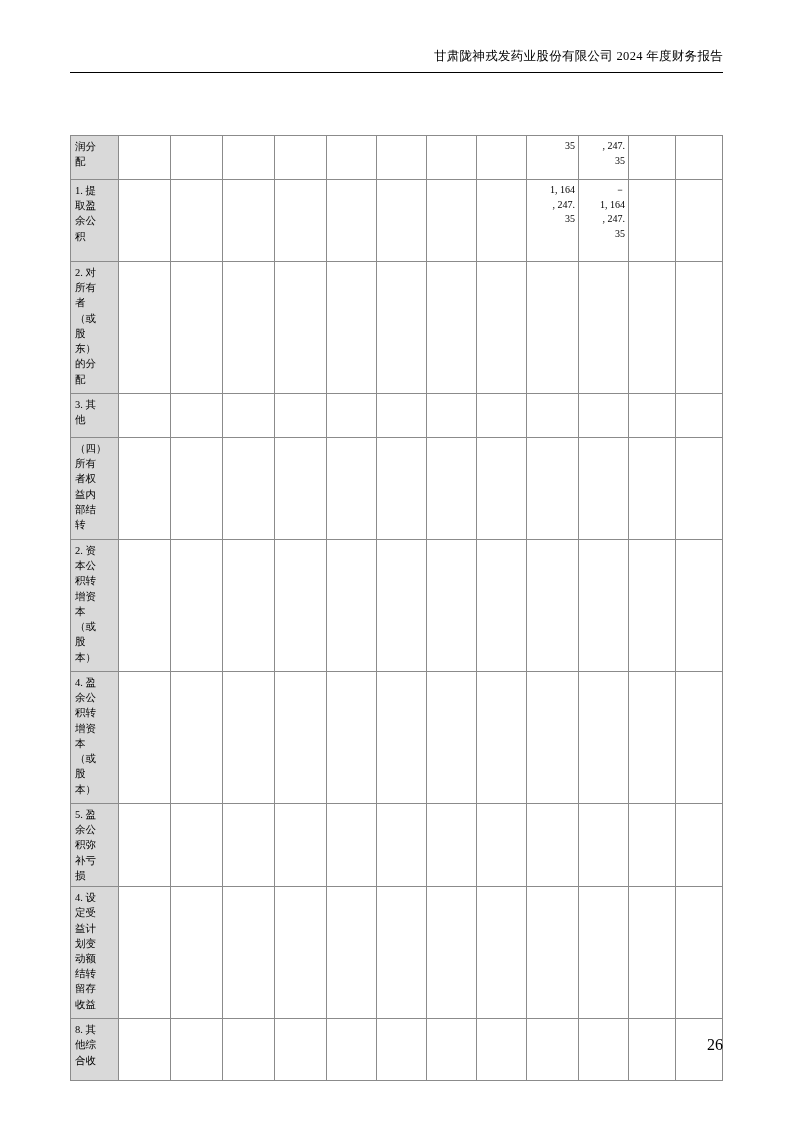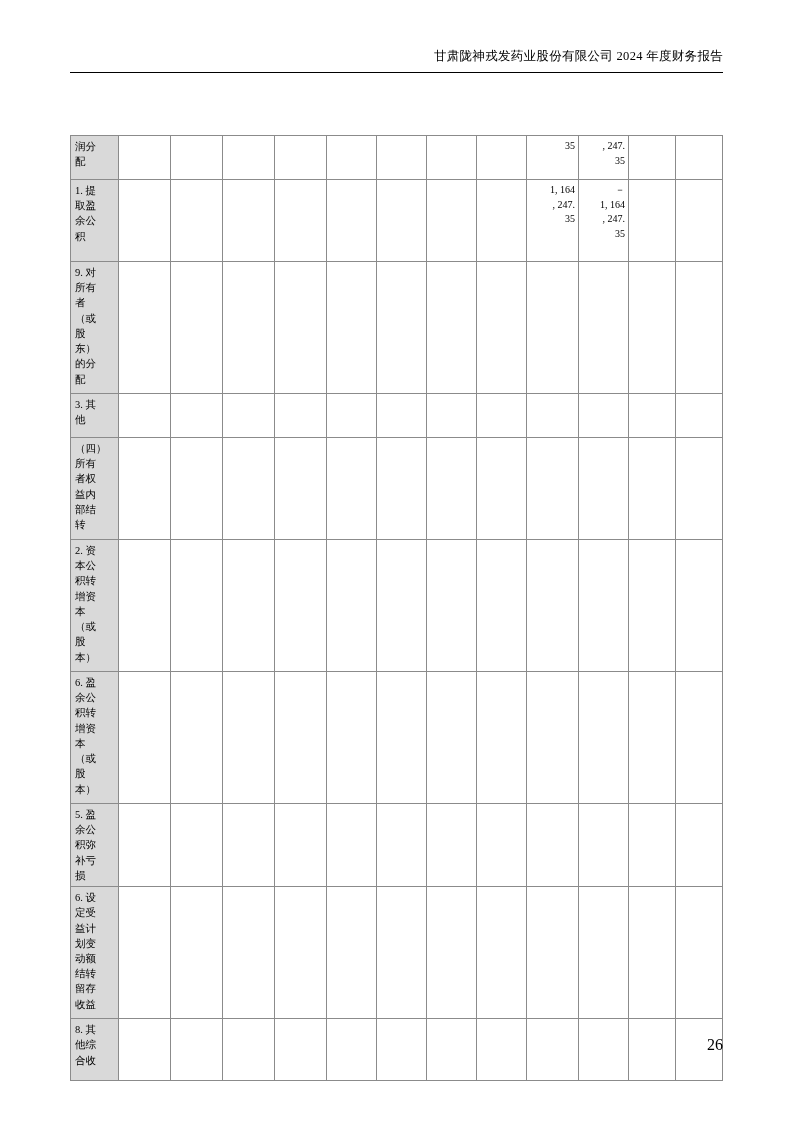--- a/index.html
+++ b/index.html
@@ -199,21 +199,21 @@
             </td>
             <td class="num c12">
               <span class="num-inner"></span>
             </td>
             <td class="num c13">
               <span class="num-inner"></span>
             </td>
           </tr>
           <tr style="height: 132px;">
             <td class="label c1">
-              <span class="label-inner">9. 对所有者（或股东）的分配</span>
+              <span class="label-inner">2. 对所有者（或股东）的分配</span>
             </td>
             <td class="num c2">
               <span class="num-inner"></span>
             </td>
             <td class="num c3">
               <span class="num-inner"></span>
             </td>
             <td class="num c4">
               <span class="num-inner"></span>
             </td>
@@ -363,21 +363,21 @@
             </td>
             <td class="num c12">
               <span class="num-inner"></span>
             </td>
             <td class="num c13">
               <span class="num-inner"></span>
             </td>
           </tr>
           <tr style="height: 132px;">
             <td class="label c1">
-              <span class="label-inner">6. 盈余公积转增资本（或股本）</span>
+              <span class="label-inner">4. 盈余公积转增资本（或股本）</span>
             </td>
             <td class="num c2">
               <span class="num-inner"></span>
             </td>
             <td class="num c3">
               <span class="num-inner"></span>
             </td>
             <td class="num c4">
               <span class="num-inner"></span>
             </td>
@@ -445,21 +445,21 @@
             </td>
             <td class="num c12">
               <span class="num-inner"></span>
             </td>
             <td class="num c13">
               <span class="num-inner"></span>
             </td>
           </tr>
           <tr style="height: 132px;">
             <td class="label c1">
-              <span class="label-inner">6. 设定受益计划变动额结转留存收益</span>
+              <span class="label-inner">4. 设定受益计划变动额结转留存收益</span>
             </td>
             <td class="num c2">
               <span class="num-inner"></span>
             </td>
             <td class="num c3">
               <span class="num-inner"></span>
             </td>
             <td class="num c4">
               <span class="num-inner"></span>
             </td>

